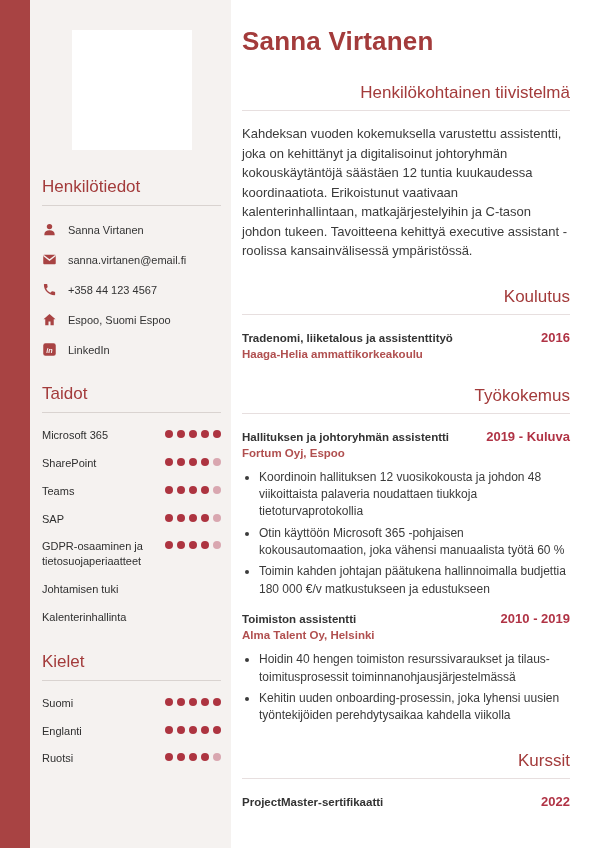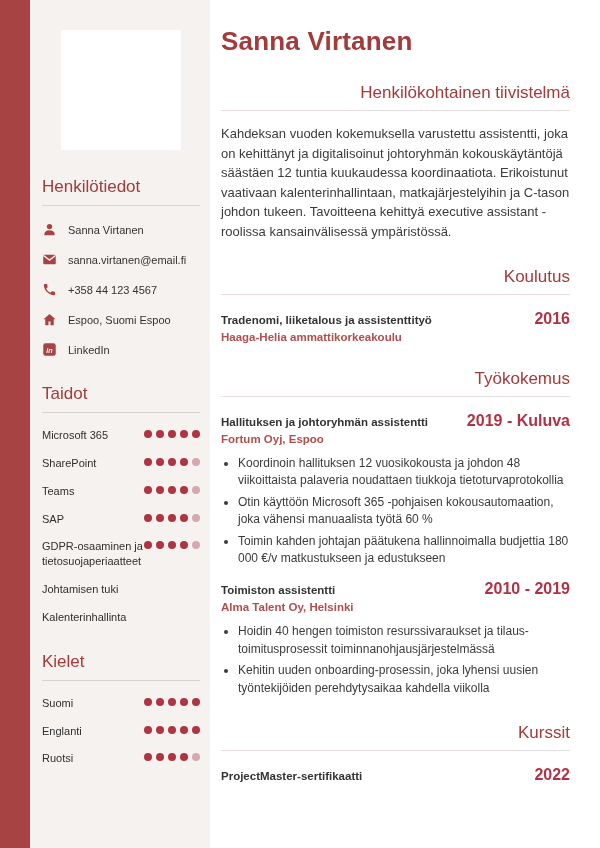--- a/index.html
+++ b/index.html
@@ -9,21 +9,21 @@
     --date:#b03345;
     --org:#b04f4f;
     --dot-filled:#ad3440;
     --dot-empty:#d9a7b0;
     --text:#3b3b3b;
   }
   *{box-sizing:border-box;}
   body{margin:0;font-family:"Liberation Sans",sans-serif;background:#fff;}
   .page{position:relative;width:600px;height:848px;background:#fff;display:flex;overflow:hidden;}
   .accent-strip{width:30px;flex:none;background:var(--accent);}
-  .sidebar{width:180px;flex:none;background:var(--sidebar-bg);padding:30px 10px 0 12px;}
+  .sidebar{width:201px;flex:none;background:var(--sidebar-bg);padding:30px 10px 0 12px;}
   .photo{width:120px;height:120px;background:#ffffff;margin:0 auto;}
   .sb-heading{color:var(--heading);font-size:17px;font-weight:400;margin:27px 0 0;}
   .divider{height:1px;background:#d9d3d0;margin-top:8px;border:0;}
   .m-divider{height:1px;background:#e7dfdf;margin-top:7px;border:0;}
   .contact-list{list-style:none;margin:16px 0 0;padding:0;}
   .contact-item{display:flex;align-items:center;margin-bottom:15px;}
   .contact-icon{width:15px;height:15px;color:var(--accent);margin-right:11px;flex:none;font-style:italic;}
   .contact-icon svg{width:15px;height:15px;display:block;}
   .contact-label{font-size:11px;color:#333;}
   .rating-list{list-style:none;margin:15px 0 0;padding:0;}
@@ -34,21 +34,21 @@
   .dot.filled{background:var(--dot-filled);}
   .dot.empty{background:var(--dot-empty);}
   .main{flex:1;padding:26px 30px 0 11px;}
   .name-title{font-size:26px;color:var(--heading);margin:0;font-weight:bold;letter-spacing:.2px;}
   .m-heading{font-size:17px;color:var(--heading);font-weight:400;margin:26px 0 0;text-align:right;}
   .summary-text{font-size:13px;line-height:1.5;color:var(--text);margin:13px 0 0;}
   .entries{margin-top:15px;}
   .entry{margin-bottom:13px;}
   .entry-head{display:flex;justify-content:space-between;align-items:baseline;}
   .entry-title{font-weight:bold;font-size:11.5px;color:#333;}
-  .entry-date{font-weight:bold;font-size:16px;color:var(--date);flex:none;margin-left:12px;}
+  .entry-date{font-weight:bold;font-size:13px;color:var(--date);flex:none;margin-left:12px;}
   .entry-org{font-size:11.5px;color:var(--org);margin-top:3px;font-weight:bold;}
   .entry-bullets{margin:10px 0 0;padding-left:17px;font-size:12px;color:var(--text);line-height:1.45;}
   .entry-bullets li{margin-bottom:4px;}
 </style>
 </head>
 <body>
 
 <div class="page">
   <div class="accent-strip"></div>
 

